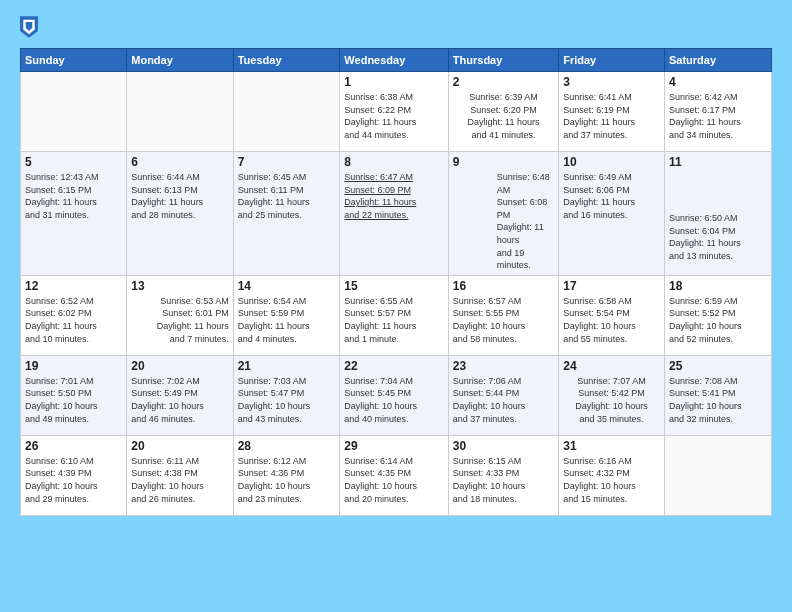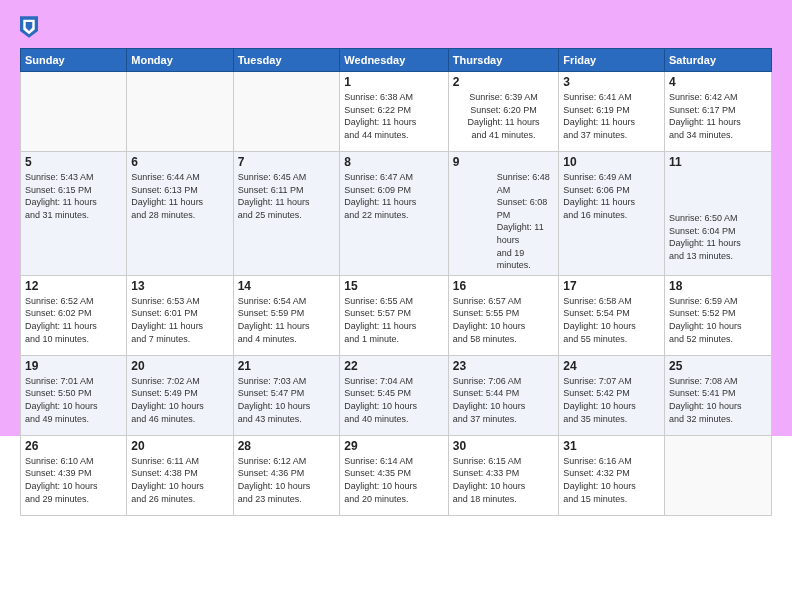--- a/index.html
+++ b/index.html
@@ -5,23 +5,23 @@
     * { box-sizing: border-box; margin: 0; padding: 0; }
     body {
       font-family: Arial, sans-serif;
       background: #fff;
       width: 792px;
       height: 612px;
       overflow: hidden;
     }
     .page {
       width: 792px;
-      height: 436px;
+      height: 612px;
       padding: 16px 20px 12px 20px;
-      background: #f0abfc;
+      background: #7dd3fc;
     }
     .header {
       display: flex;
       justify-content: space-between;
       align-items: flex-start;
       margin-bottom: 10px;
     }
     .logo {
       display: flex;
       align-items: center;
@@ -160,42 +160,42 @@
             <div class="day-number">4</div>
             <div class="day-info" style="white-space: pre-line;">Sunrise: 6:42 AM
 Sunset: 6:17 PM
 Daylight: 11 hours
 and 34 minutes.</div>
           </td>
         </tr>
         <tr class="row-shade">
           <td>
             <div class="day-number">5</div>
-            <div class="day-info" style="white-space: pre-line;">Sunrise: 5:43 AM
+            <div class="day-info" style="white-space: pre-line;">Sunrise: 12:43 AM
 Sunset: 6:15 PM
 Daylight: 11 hours
 and 31 minutes.</div>
           </td>
           <td>
             <div class="day-number">6</div>
             <div class="day-info" style="white-space: pre-line;">Sunrise: 6:44 AM
 Sunset: 6:13 PM
 Daylight: 11 hours
 and 28 minutes.</div>
           </td>
           <td>
             <div class="day-number">7</div>
             <div class="day-info" style="white-space: pre-line;">Sunrise: 6:45 AM
 Sunset: 6:11 PM
 Daylight: 11 hours
 and 25 minutes.</div>
           </td>
           <td>
             <div class="day-number">8</div>
-            <div class="day-info" style="white-space: pre-line;">Sunrise: 6:47 AM
+            <div class="day-info" style="white-space: pre-line; text-decoration: underline;">Sunrise: 6:47 AM
 Sunset: 6:09 PM
 Daylight: 11 hours
 and 22 minutes.</div>
           </td>
           <td>
             <div class="day-number">9</div>
             <div class="day-info" style="white-space: pre-line; margin-left: 44px;">Sunrise: 6:48 AM
 Sunset: 6:08 PM
 Daylight: 11 hours
 and 19 minutes.</div>
@@ -218,21 +218,21 @@
         <tr>
           <td>
             <div class="day-number">12</div>
             <div class="day-info" style="white-space: pre-line;">Sunrise: 6:52 AM
 Sunset: 6:02 PM
 Daylight: 11 hours
 and 10 minutes.</div>
           </td>
           <td>
             <div class="day-number">13</div>
-            <div class="day-info" style="white-space: pre-line;">Sunrise: 6:53 AM
+            <div class="day-info" style="white-space: pre-line; text-align: right;">Sunrise: 6:53 AM
 Sunset: 6:01 PM
 Daylight: 11 hours
 and 7 minutes.</div>
           </td>
           <td>
             <div class="day-number">14</div>
             <div class="day-info" style="white-space: pre-line;">Sunrise: 6:54 AM
 Sunset: 5:59 PM
 Daylight: 11 hours
 and 4 minutes.</div>
@@ -297,21 +297,21 @@
           </td>
           <td>
             <div class="day-number">23</div>
             <div class="day-info" style="white-space: pre-line;">Sunrise: 7:06 AM
 Sunset: 5:44 PM
 Daylight: 10 hours
 and 37 minutes.</div>
           </td>
           <td>
             <div class="day-number">24</div>
-            <div class="day-info" style="white-space: pre-line;">Sunrise: 7:07 AM
+            <div class="day-info" style="white-space: pre-line; text-align: center;">Sunrise: 7:07 AM
 Sunset: 5:42 PM
 Daylight: 10 hours
 and 35 minutes.</div>
           </td>
           <td>
             <div class="day-number">25</div>
             <div class="day-info" style="white-space: pre-line;">Sunrise: 7:08 AM
 Sunset: 5:41 PM
 Daylight: 10 hours
 and 32 minutes.</div>

